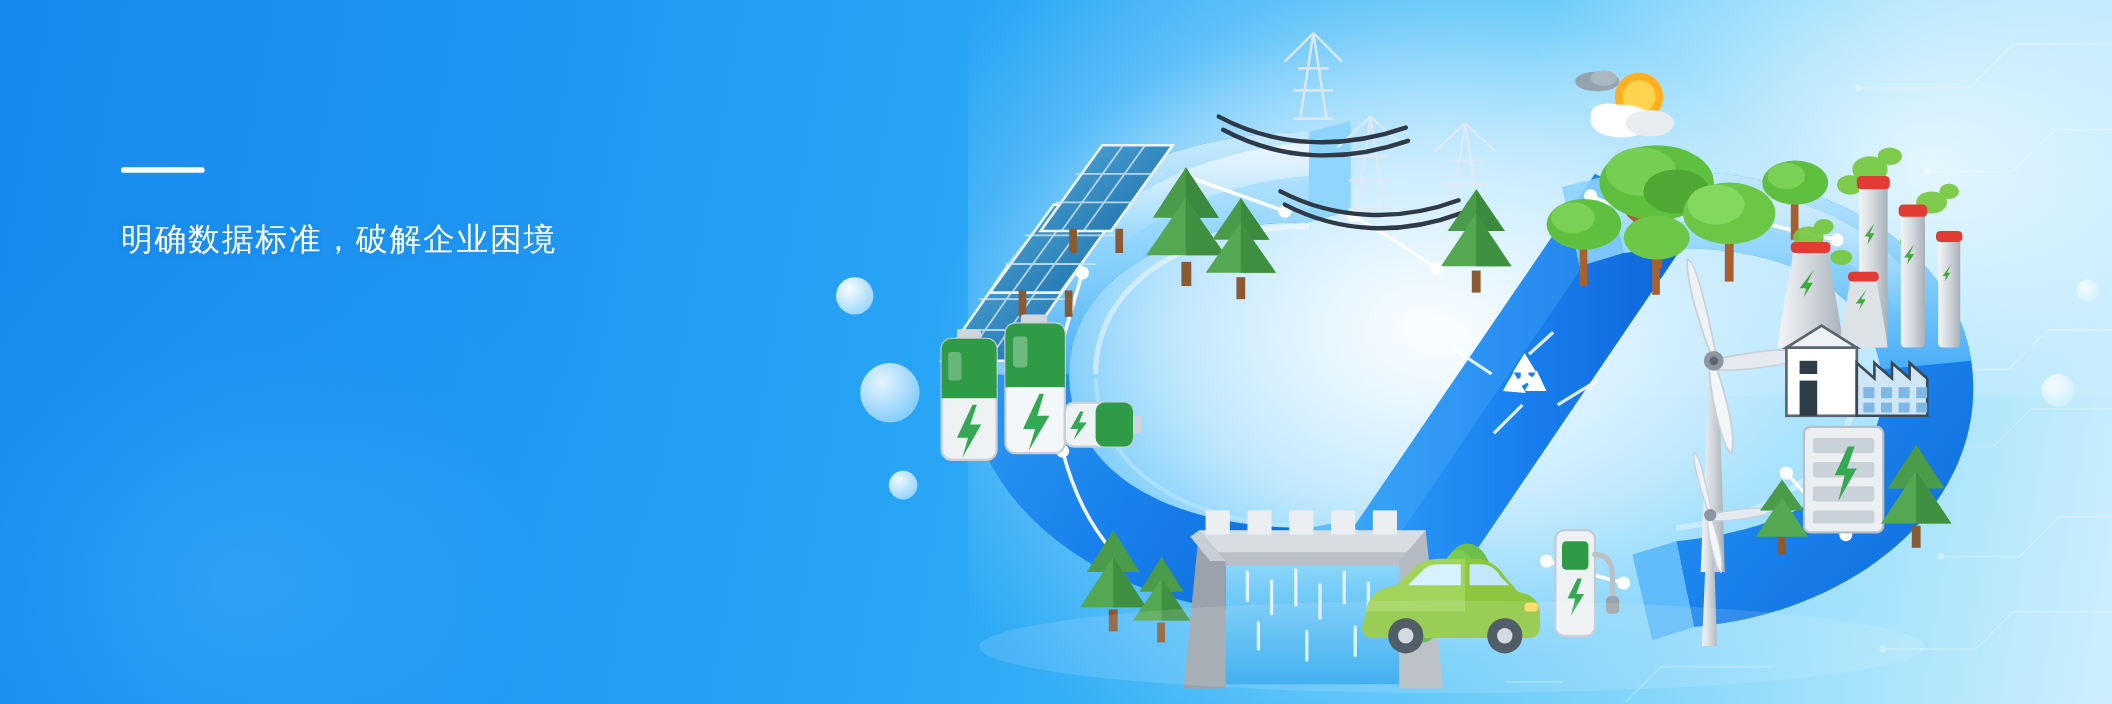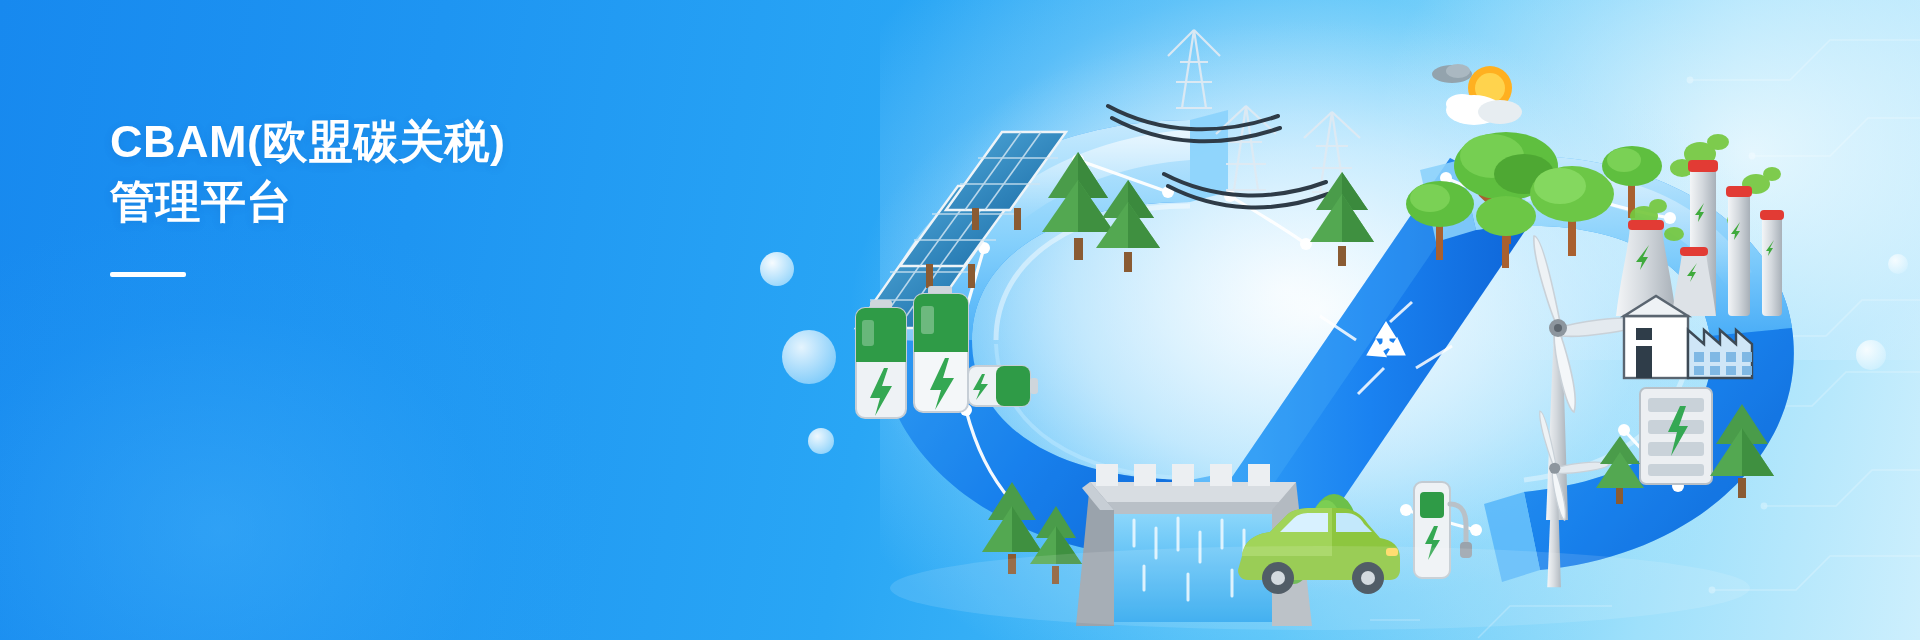--- a/index.html
+++ b/index.html
@@ -85,24 +85,24 @@
       <circle cx="330" cy="80" r="3.4"></circle>
         <circle cx="392" cy="156" r="3.4"></circle>
       <circle cx="398" cy="336" r="3.4"></circle>
         <circle cx="356" cy="406" r="3.4"></circle>
       <circle cx="404" cy="506" r="3.4"></circle>
         <circle cx="352" cy="590" r="3.4"></circle>
     </g>
   </svg>
 
   <div class="copy">
-    <h1 class="title"><span>CBAM(欧盟碳关税)</span><span class="ln2">管理平台</span></h1>
 
     <div class="divider"></div>
 
+    <p class="subtitle">明确数据标准，破解企业困境</p>
   </div>
 
   <div class="art">
 
     <div class="bokeh bk1"></div>
     <div class="bokeh bk2"></div>
     <div class="bokeh bk3"></div>
     <div class="bokeh bk4"></div>
     <div class="bokeh bk5"></div>
 

